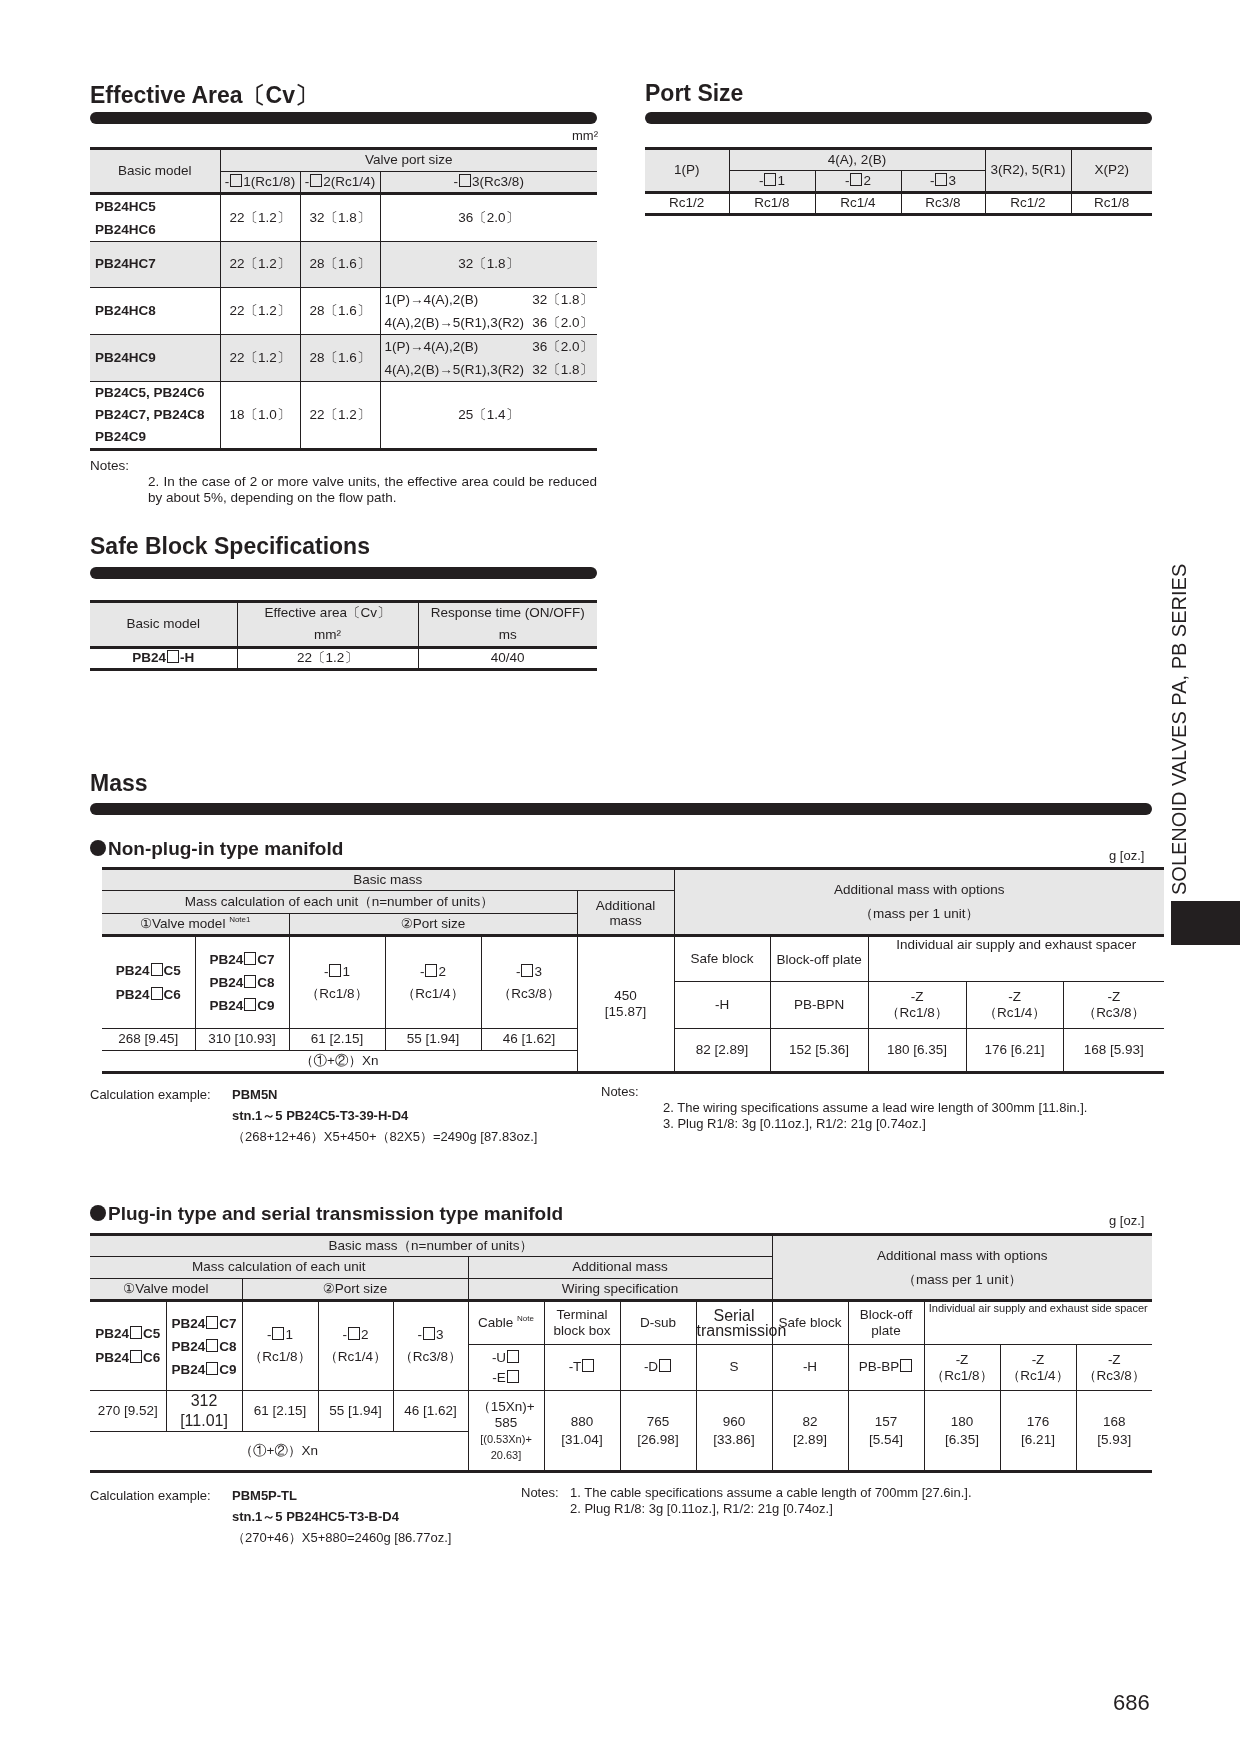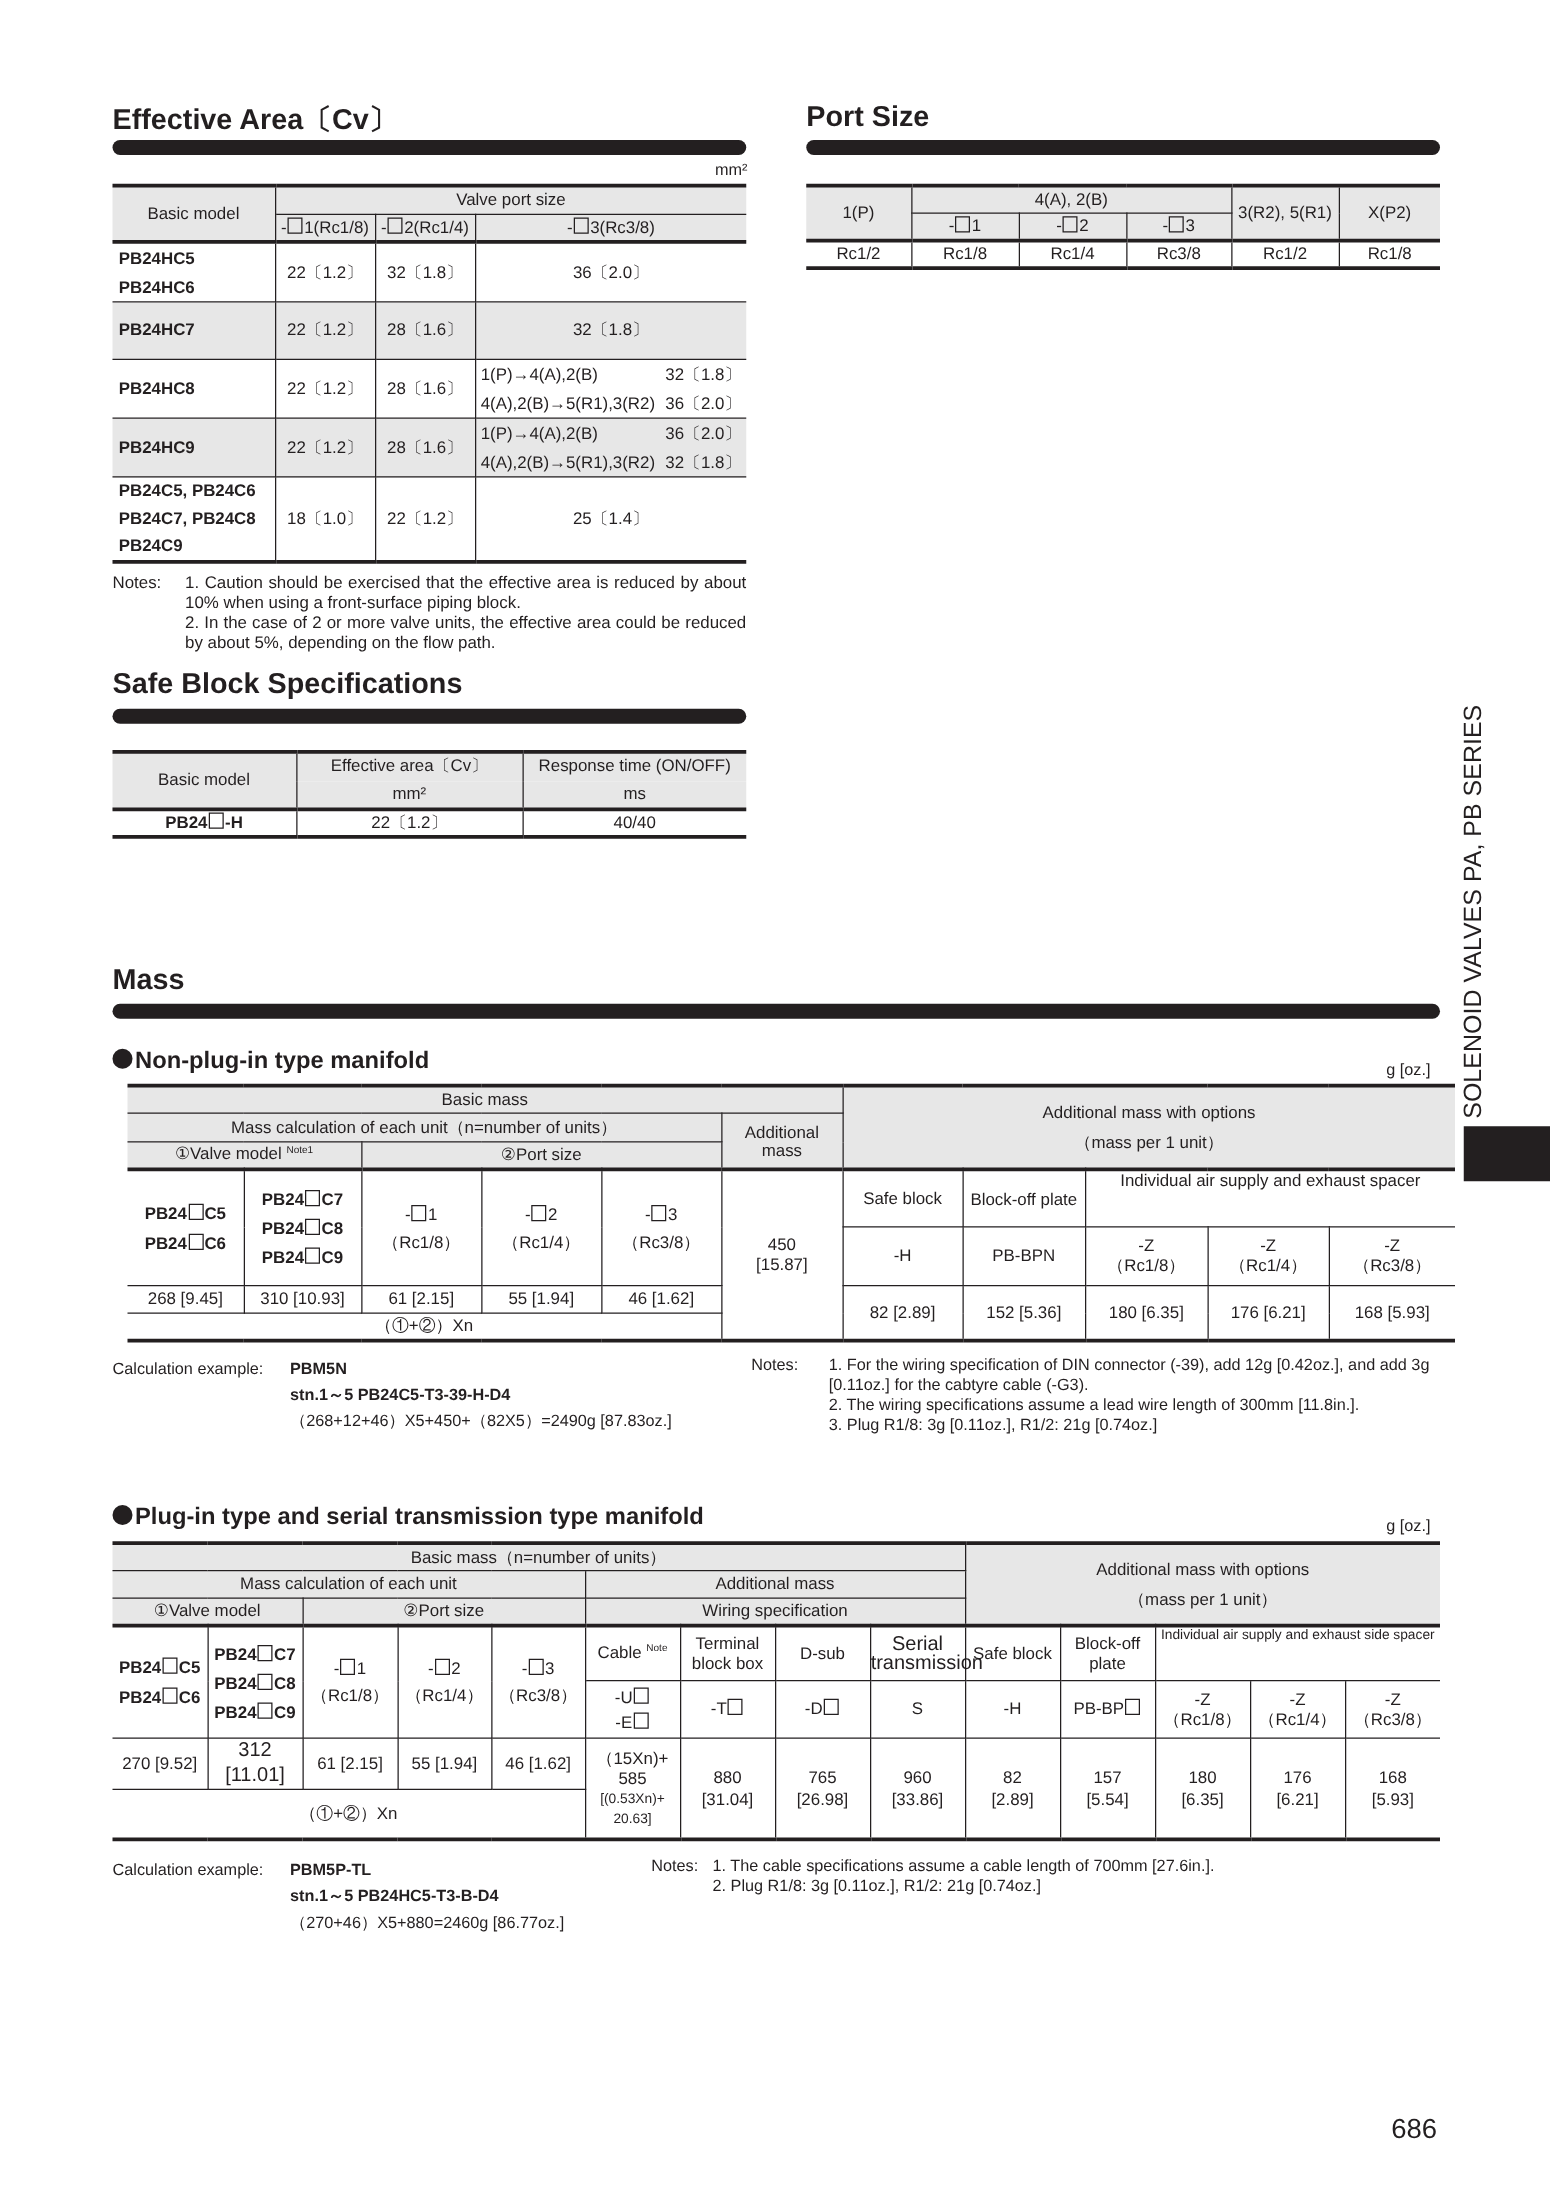--- a/index.html
+++ b/index.html
@@ -107,21 +107,20 @@
     <td class="tbbot">18〔1.0〕</td>
     <td class="tbbot">22〔1.2〕</td>
     <td class="last tbbot">25〔1.4〕</td>
   </tr>
 </tbody>
   </table>
 
 <div class="notes" style="left:90px;top:458px;width:507px;">
   <div style="display:flex;">
       <span style="width:58px;flex:none;">Notes:</span>
-      <div style="text-align:justify;">1. Caution should be exercised that the effective area is reduced by about 10% when using a front-surface piping block.</div>
     </div>
   <div style="display:flex;">
       <span style="width:58px;flex:none;"></span>
       <div style="text-align:justify;">2. In the case of 2 or more valve units, the effective area could be reduced by about 5%, depending on the flow path.</div>
     </div>
 </div>
 
 <h2 style="left:645px;top:80px;">Port Size</h2>
 <div class="bar" style="left:645px;top:112px;width:507px;"></div>
 
@@ -288,21 +287,20 @@
   <div style="display:flex;">
       <span style="width:142px;">Calculation example:</span>
       <span class="bold">PBM5N</span>
     </div>
   <div style="padding-left:142px;" class="bold">stn.1～5  PB24C5-T3-39-H-D4</div>
   <div style="padding-left:142px;">（268+12+46）X5+450+（82X5）=2490g [87.83oz.]</div>
 </div>
 <div class="notes" style="left:601px;top:1084px;width:551px;font-size:13px;line-height:16px;">
   <div style="display:flex;">
       <span style="width:62px;flex:none;">Notes:</span>
-      <div>1. For the wiring specification of DIN connector (-39), add 12g [0.42oz.], and add 3g [0.11oz.] for the cabtyre cable (-G3).</div>
     </div>
   <div style="padding-left:62px;">2. The wiring specifications assume a lead wire length of 300mm [11.8in.].</div>
   <div style="padding-left:62px;">3. Plug R1/8: 3g [0.11oz.], R1/2: 21g [0.74oz.]</div>
 </div>
 
 <h3 style="left:90px;top:1203px;"><span class="dot"></span><span>Plug-in type and serial transmission type manifold</span></h3>
 <div class="unit" style="left:1109px;top:1213px;">g [oz.]</div>
 
 <table style="left:90px;top:1233px;width:1062px;">
   <colgroup>

